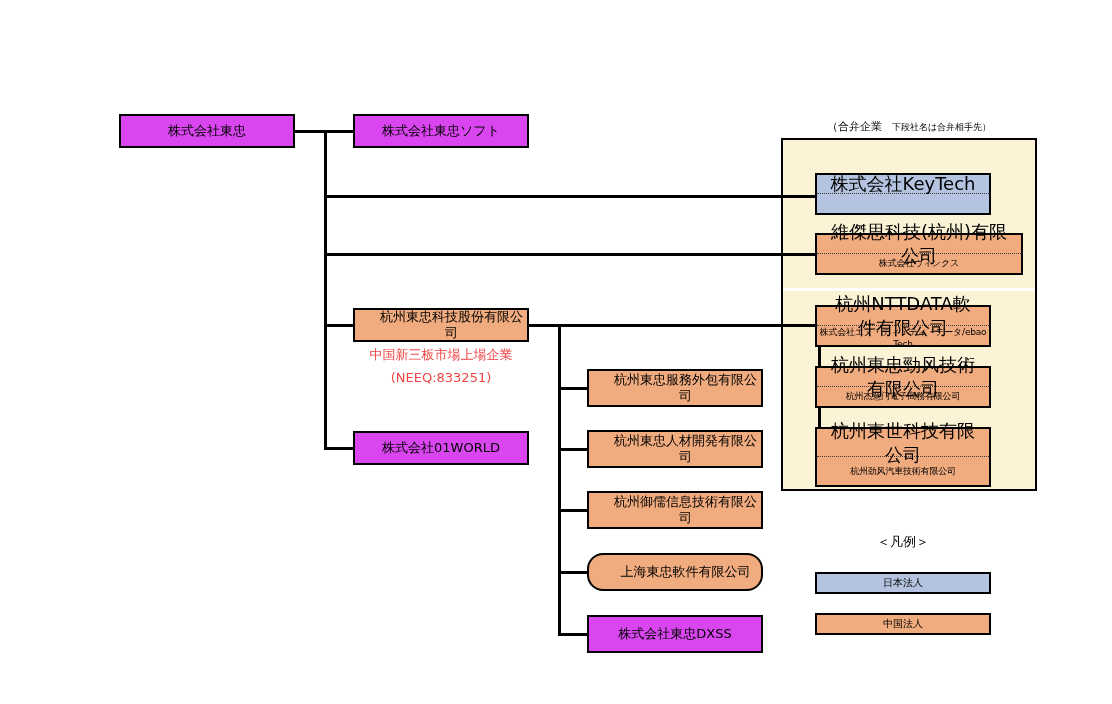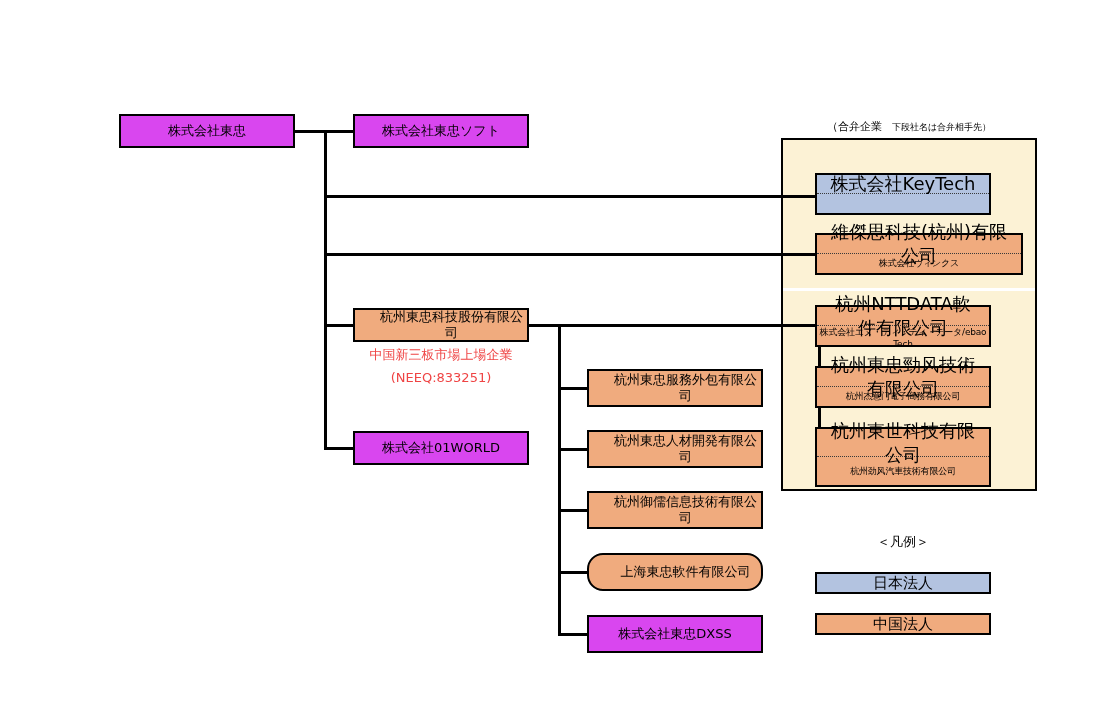--- a/index.html
+++ b/index.html
@@ -135,21 +135,21 @@
     color: #000;
     z-index: 5;
   }
   .legend-box {
     position: absolute;
     box-sizing: border-box;
     border: 2px solid #000000;
     display: flex;
     align-items: center;
     justify-content: center;
-    font-size: 15px;
+    font-size: 10px;
     color: #000;
     z-index: 5;
   }
   .legend-box.jp { background: #b3c3e0; }
   .legend-box.cn { background: #f0ab7e; }
 </style>
 </head>
 <body>
 
 <div id="chart">

